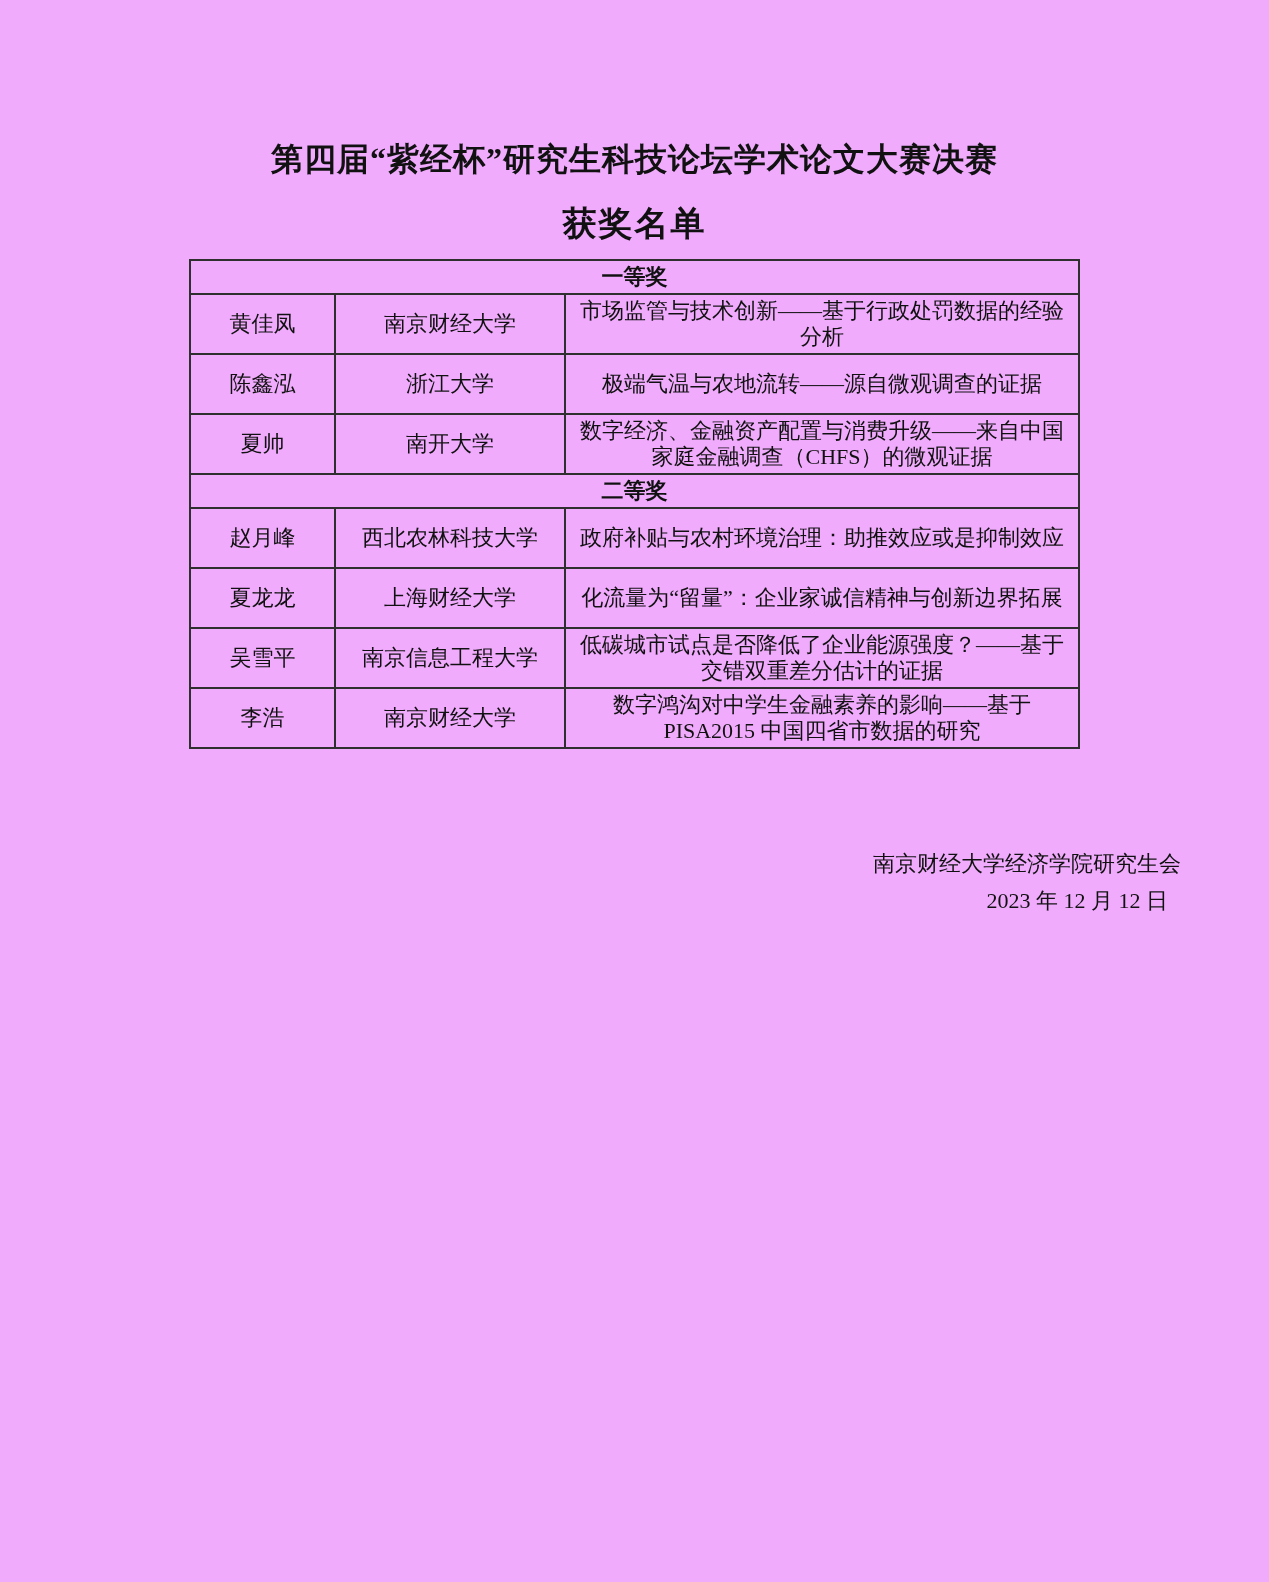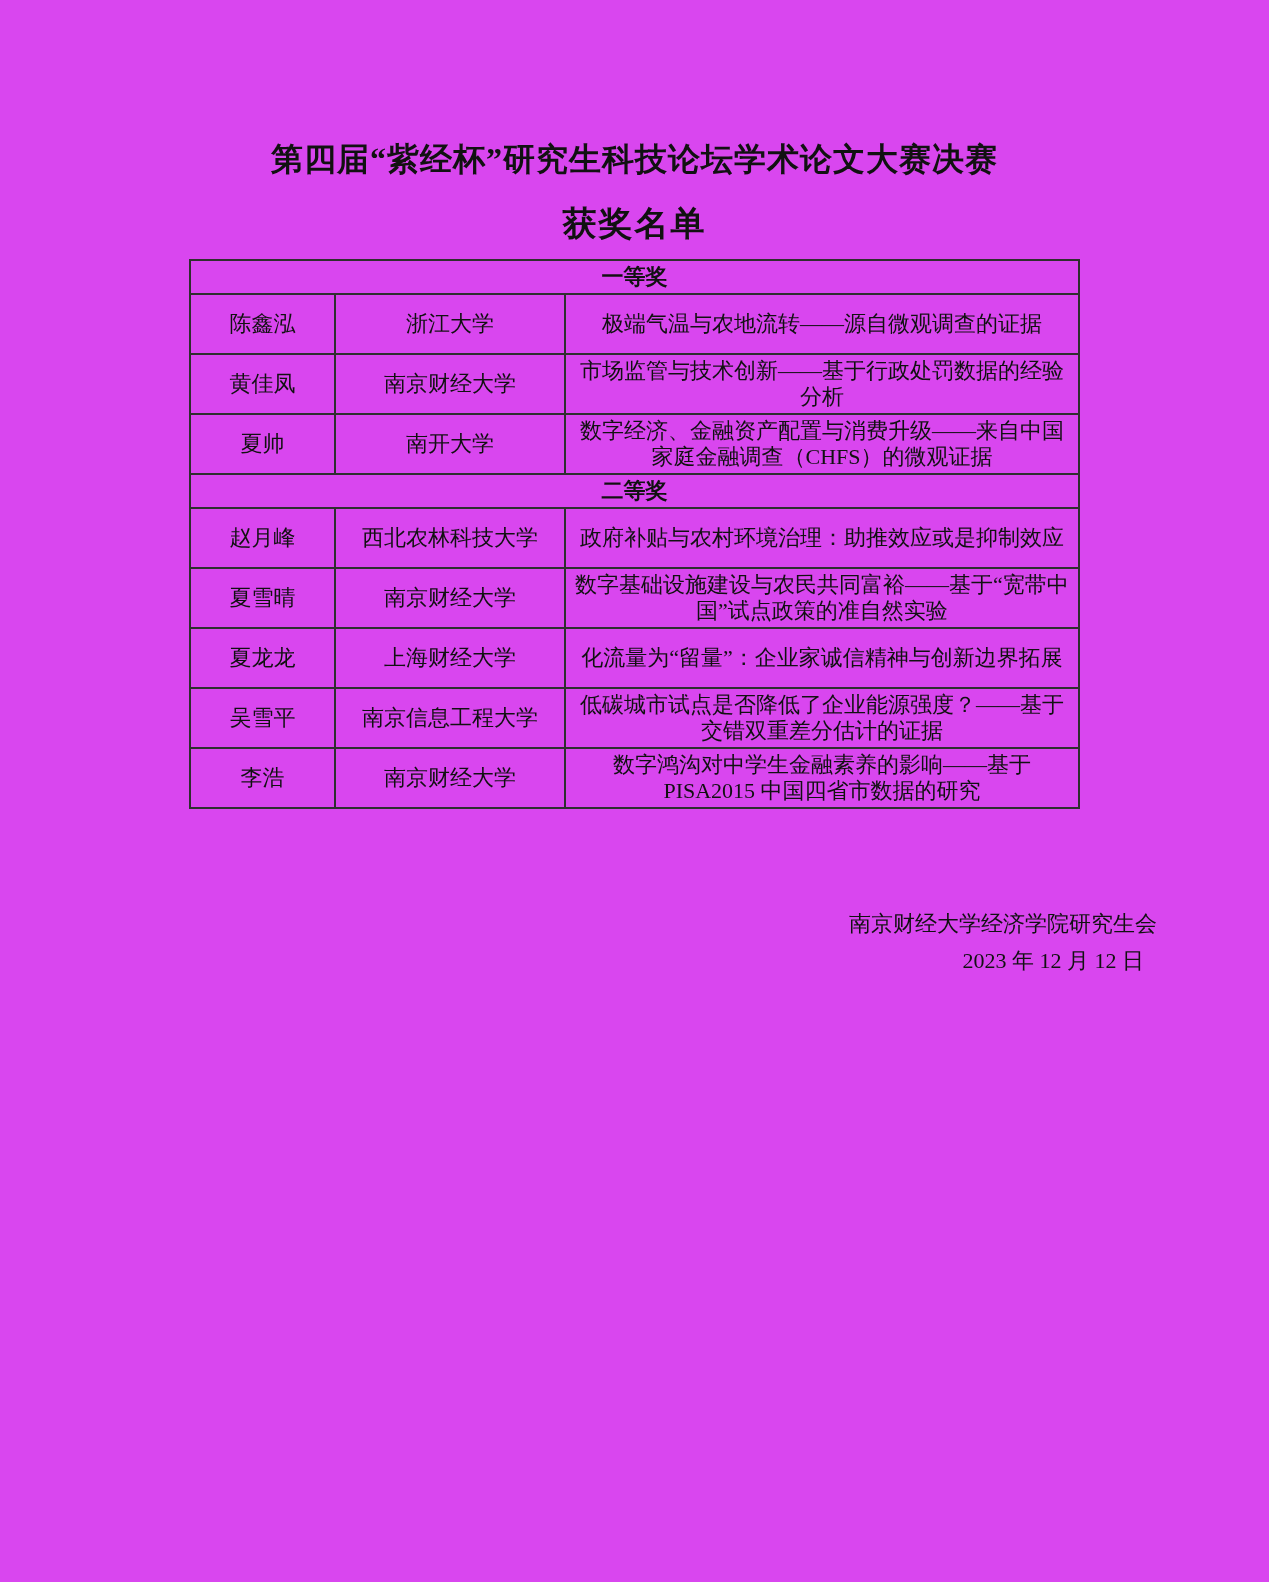--- a/index.html
+++ b/index.html
@@ -4,21 +4,21 @@
 <style>
   html, body {
     margin: 0;
     padding: 0;
     background: #ffffff;
   }
   .page {
     position: relative;
     width: 1269px;
     min-height: 1582px;
-    background: #d946ef;
+    background: #f0abfc;
     color: #111111;
     font-family: "Liberation Serif", "DejaVu Serif", serif;
     box-sizing: border-box;
     padding-top: 140px;
   }
   .doc-title {
     text-align: center;
     font-weight: bold;
     font-size: 32px;
     line-height: 1.2;
@@ -56,21 +56,21 @@
   td.section-header {
     font-weight: bold;
     height: 26px;
     padding: 2px 6px;
   }
   tr.data-row td {
     height: 52px;
   }
   .footer-block {
     margin-top: 96px;
-    padding-right: 112px;
+    padding-right: 88px;
     text-align: right;
     font-size: 22px;
     line-height: 37px;
   }
   .footer-date {
     padding-right: 13px;
   }
 </style>
 </head>
 <body>
@@ -85,46 +85,41 @@
     <colgroup>
       <col class="c-name">
       <col class="c-univ">
       <col class="c-paper">
     </colgroup>
     <tbody id="awards-body">
         <tr>
           <td colspan="3" class="section-header">一等奖</td>
         </tr>
         <tr class="data-row">
+          <td>黄佳凤</td>
+          <td>南京财经大学</td>
+          <td>市场监管与技术创新——基于行政处罚数据的经验分析</td>
+        </tr>
+        <tr class="data-row">
           <td>陈鑫泓</td>
           <td>浙江大学</td>
           <td>极端气温与农地流转——源自微观调查的证据</td>
-        </tr>
-        <tr class="data-row">
-          <td>黄佳凤</td>
-          <td>南京财经大学</td>
-          <td>市场监管与技术创新——基于行政处罚数据的经验分析</td>
         </tr>
         <tr class="data-row">
           <td>夏帅</td>
           <td>南开大学</td>
           <td>数字经济、金融资产配置与消费升级——来自中国家庭金融调查（CHFS）的微观证据</td>
         </tr>
         <tr>
           <td colspan="3" class="section-header">二等奖</td>
         </tr>
         <tr class="data-row">
           <td>赵月峰</td>
           <td>西北农林科技大学</td>
           <td>政府补贴与农村环境治理：助推效应或是抑制效应</td>
-        </tr>
-        <tr class="data-row">
-          <td>夏雪晴</td>
-          <td>南京财经大学</td>
-          <td>数字基础设施建设与农民共同富裕——基于“宽带中国”试点政策的准自然实验</td>
         </tr>
         <tr class="data-row">
           <td>夏龙龙</td>
           <td>上海财经大学</td>
           <td>化流量为“留量”：企业家诚信精神与创新边界拓展</td>
         </tr>
         <tr class="data-row">
           <td>吴雪平</td>
           <td>南京信息工程大学</td>
           <td>低碳城市试点是否降低了企业能源强度？——基于交错双重差分估计的证据</td>

